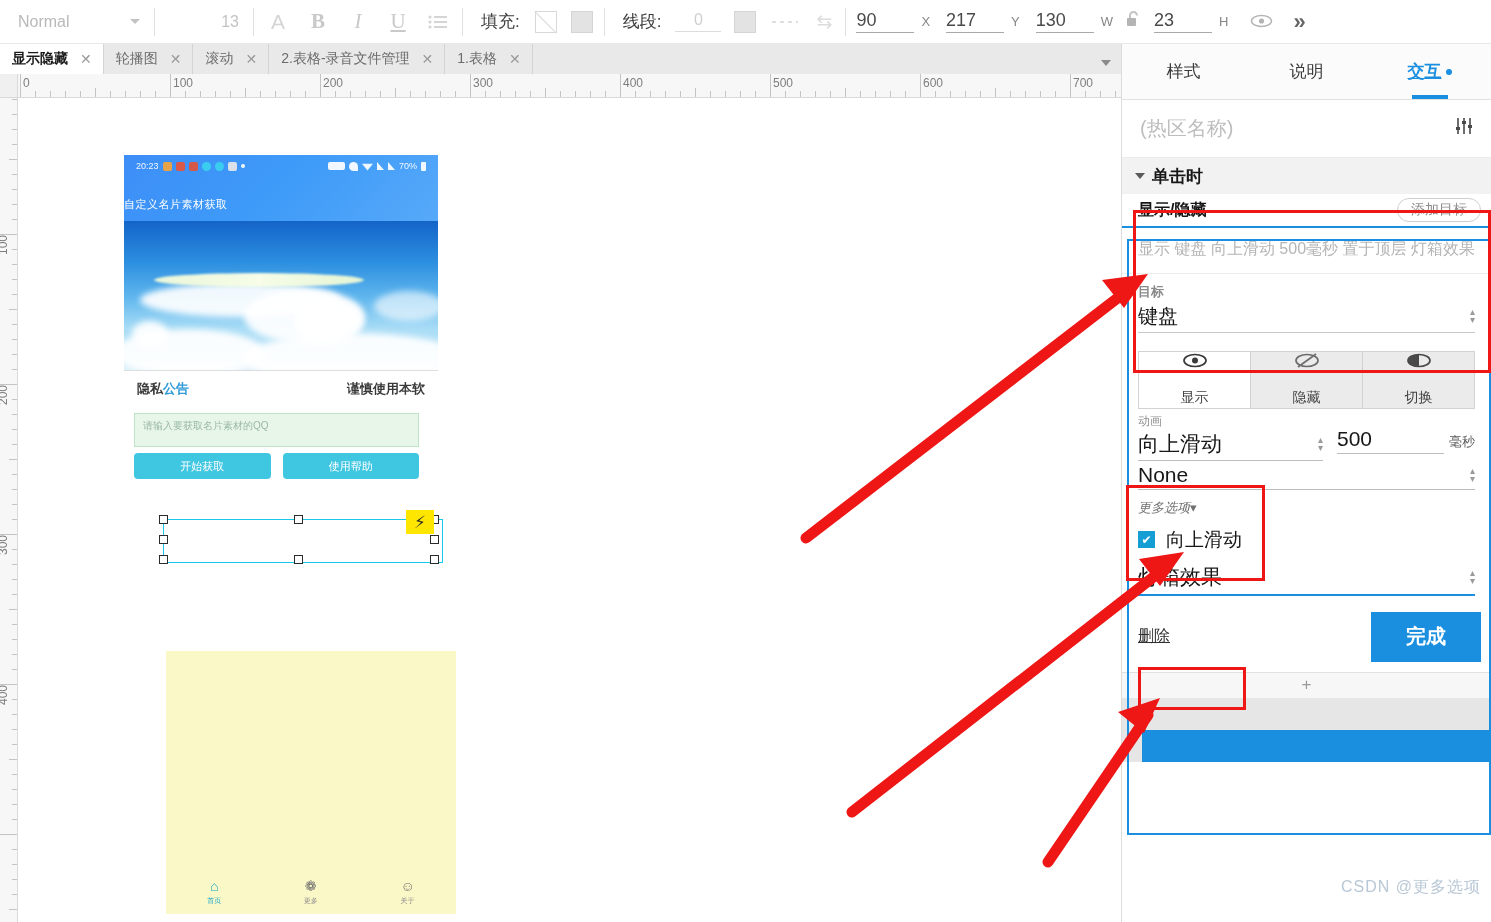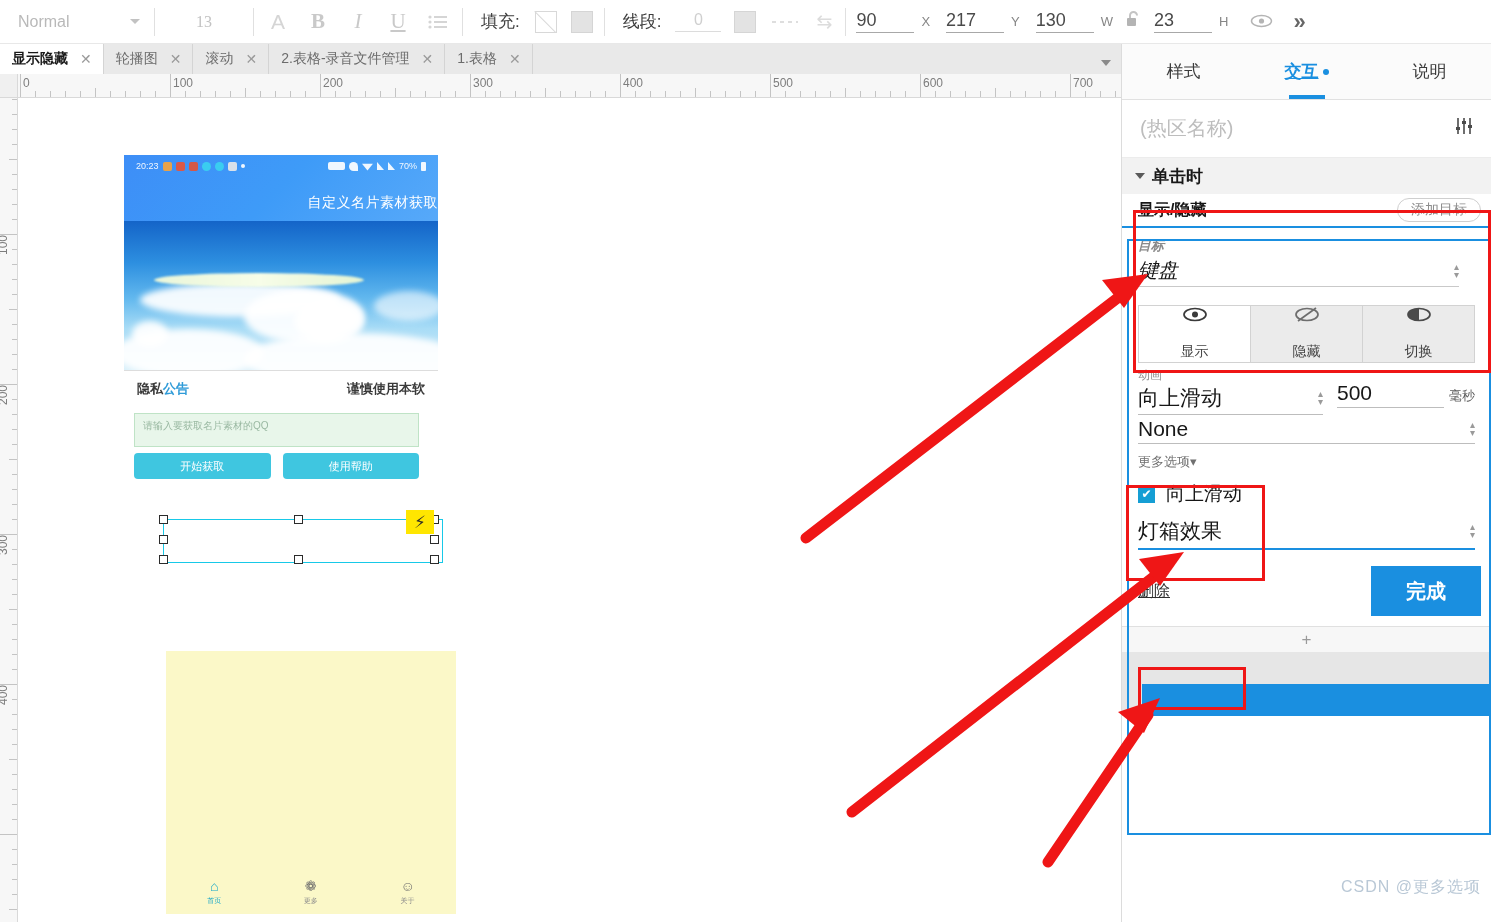--- a/index.html
+++ b/index.html
@@ -20,21 +20,21 @@
   .tb-select {
     width: 142px; height: 30px; margin-left: 8px;
     display: flex; align-items: center; justify-content: space-between;
     padding: 0 10px; color: #b9b9b9; font-size: 16px;
   }
   .tb-select .caret { border-left: 5px solid transparent; border-right: 5px solid transparent;
     border-top: 5px solid #c2c2c2; }
   .tb-sep { width: 1px; height: 28px; background: #e0e0e0; margin: 0 4px; }
   .tb-size {
     width: 90px; height: 30px; display: flex; align-items: center;
-    justify-content: center; padding: 0 10px; color: #c3c3c3; font-size: 16px; font-family: Liberation Serif, serif;
+    justify-content: flex-end; padding: 0 10px; color: #c3c3c3; font-size: 16px;
   }
   .tb-icon {
     width: 40px; height: 36px; display: flex; align-items: center; justify-content: center;
     color: #d5d5d5; font-size: 21px;
   }
   .tb-icon.bold { font-weight: bold; color: #c9c9c9; font-family: "Liberation Serif", serif;}
   .tb-icon.italic { font-style: italic; color: #c9c9c9; font-family: "Liberation Serif", serif;}
   .tb-icon.under { text-decoration: underline; color: #c9c9c9; font-family: "Liberation Serif", serif;}
   .tb-label { font-size: 17px; color: #3c3c3c; margin-left: 14px; margin-right: 8px; }
   .swatch-none {
@@ -120,22 +120,22 @@
     display: flex; align-items: center; padding: 0 12px; gap: 4px;
     font-size: 9px; color: #ffffff; opacity: .92;
   }
   .si { width: 9px; height: 9px; border-radius: 2px; display:inline-block; }
   .si.dot { width: 4px; height: 4px; border-radius: 50%; background: #fff; }
   .si.tri { width: 0; height: 0; border-left: 7px solid #fff; border-top: 8px solid transparent; border-radius:0;}
   .si.wifi { width: 11px; height: 9px; background: #fff;
      clip-path: polygon(50% 100%, 0 25%, 100% 25%); }
   .spacer-sm { flex: 1; }
   .phone-title {
-    position: absolute; left: 0; bottom: 9px; width: 100%; text-align: right;
-    font-size: 14px; color: #ffffff; letter-spacing: .5px;
+    position: absolute; left: 0; bottom: 9px; width: 100%; text-align: left;
+    font-size: 11px; color: #ffffff; letter-spacing: .5px;
   }
   .phone-photo {
     width: 314px; height: 150px; position: relative; overflow: hidden;
     background: linear-gradient(180deg,#1464c8 0%, #2d8fe0 28%, #62b8ee 52%, #a8dcf6 72%, #d9f0fb 100%);
     border-bottom: 1px solid #dddddd;
   }
   .cloudblob {
     position: absolute; border-radius: 50%; background: rgba(255,255,255,.92); filter: blur(3px);
   }
   .cloudanvil {
@@ -230,21 +230,21 @@
   }
   .case-title { font-size: 16px; color: #161616; font-weight: bold; }
   .btn-pill {
     height: 24px; padding: 0 13px; border: 1px solid #cfcfcf; border-radius: 12px;
     display: flex; align-items: center; font-size: 14px; color: #8d8d8d; background: #fff;
   }
   .case-desc {
     padding: 9px 16px 11px 16px; font-size: 16px; color: #b5b5b5; line-height: 1.55;
     border-bottom: 1px solid #ededed;
   }
-  .field-block { padding: 9px 32px 2px 16px; font-style: italic; }
+  .field-block { padding: 9px 16px 2px 16px; }
   .field-lbl { font-size: 13px; color: #8a8a8a; font-weight: bold; margin-bottom: 2px; }
   .field-val-row { display: flex; align-items: center; justify-content: space-between;
      border-bottom: 1px solid #c9c9c9; padding-bottom: 2px; }
   .field-val { font-size: 20px; color: #161616; }
   .stepper { display: flex; flex-direction: column; gap: 1px; color: #9a9a9a; font-size: 10px; line-height: 8px; }
   .vis-group {
     display: flex; margin: 16px 16px 0 16px; border: 1px solid #d2d2d2;
   }
   .vis-btn {
     flex: 1; height: 56px; display: flex; flex-direction: column; align-items: center;
@@ -261,21 +261,21 @@
      border-bottom: 1px solid #bdbdbd; padding-bottom: 2px; }
   .anim-val { font-size: 21px; color: #171717; }
   .dur-wrap { width: 138px; display: flex; align-items: baseline; gap: 5px; padding-top: 14px;}
   .dur-val { flex: 1; font-size: 21px; color: #171717; border-bottom: 1px solid #bdbdbd; padding-bottom: 2px;}
   .dur-unit { font-size: 13px; color: #5c5c5c; }
   .none-row {
     display: flex; align-items: center; justify-content: space-between;
     margin: 2px 16px 0 16px; border-bottom: 1px solid #bdbdbd; padding-bottom: 2px;
   }
   .none-val { font-size: 21px; color: #171717; }
-  .more-opts { padding: 9px 16px 4px 16px; font-size: 13px; color: #707070; }
+  .more-opts { padding: 9px 16px 4px 16px; font-size: 13px; color: #707070; font-style: italic; }
   .chk-row { display: flex; align-items: center; gap: 11px; padding: 6px 16px 0 16px; }
   .chkbox {
     width: 17px; height: 17px; background: #159ed4; display: flex;
     align-items: center; justify-content: center; color: #fff; font-size: 12px;
   }
   .chk-lbl { font-size: 19px; color: #161616; }
   .light-row {
     display: flex; align-items: center; justify-content: space-between;
     margin: 10px 16px 0 16px; border-bottom: 2px solid #1a8fe0; padding-bottom: 3px;
   }
@@ -643,26 +643,26 @@
         </div>
       </div>
     </div>
   </div>
 
   <div class="rpanel">
     <div class="rtabs">
       <div class="rtab">
         <span>样式</span>
       </div>
+      <div class="rtab">
+        <span>说明</span>
+      </div>
       <div class="rtab active">
         <span>交互</span>
         <span class="dotmark"></span>
-      </div>
-      <div class="rtab">
-        <span>说明</span>
       </div>
     </div>
 
     <div class="hotzone-row">
       <div class="hotzone-name">(热区名称)</div>
       <div class="slider-icon">
         <svg width="18" height="16" viewBox="0 0 18 16">
           <line x1="3" y1="0" x2="3" y2="16" stroke="#4a4a4a" stroke-width="1.6"></line>
           <line x1="9" y1="0" x2="9" y2="16" stroke="#4a4a4a" stroke-width="1.6"></line>
           <line x1="15" y1="0" x2="15" y2="16" stroke="#4a4a4a" stroke-width="1.6"></line>
@@ -676,20 +676,21 @@
     <div class="eventhdr">
       <span class="tri-down"></span>
       <span>单击时</span>
     </div>
 
     <div class="case-card">
       <div class="case-hdr">
         <span class="case-title">显示/隐藏</span>
         <span class="btn-pill">添加目标</span>
       </div>
+      <div class="case-desc">显示 键盘 向上滑动 500毫秒 置于顶层 灯箱效果</div>
 
       <div class="field-block">
         <div class="field-lbl">目标</div>
         <div class="field-val-row">
           <span class="field-val">键盘</span>
           <span class="stepper">▴<br>▾</span>
         </div>
       </div>
 
       <div class="vis-group">

